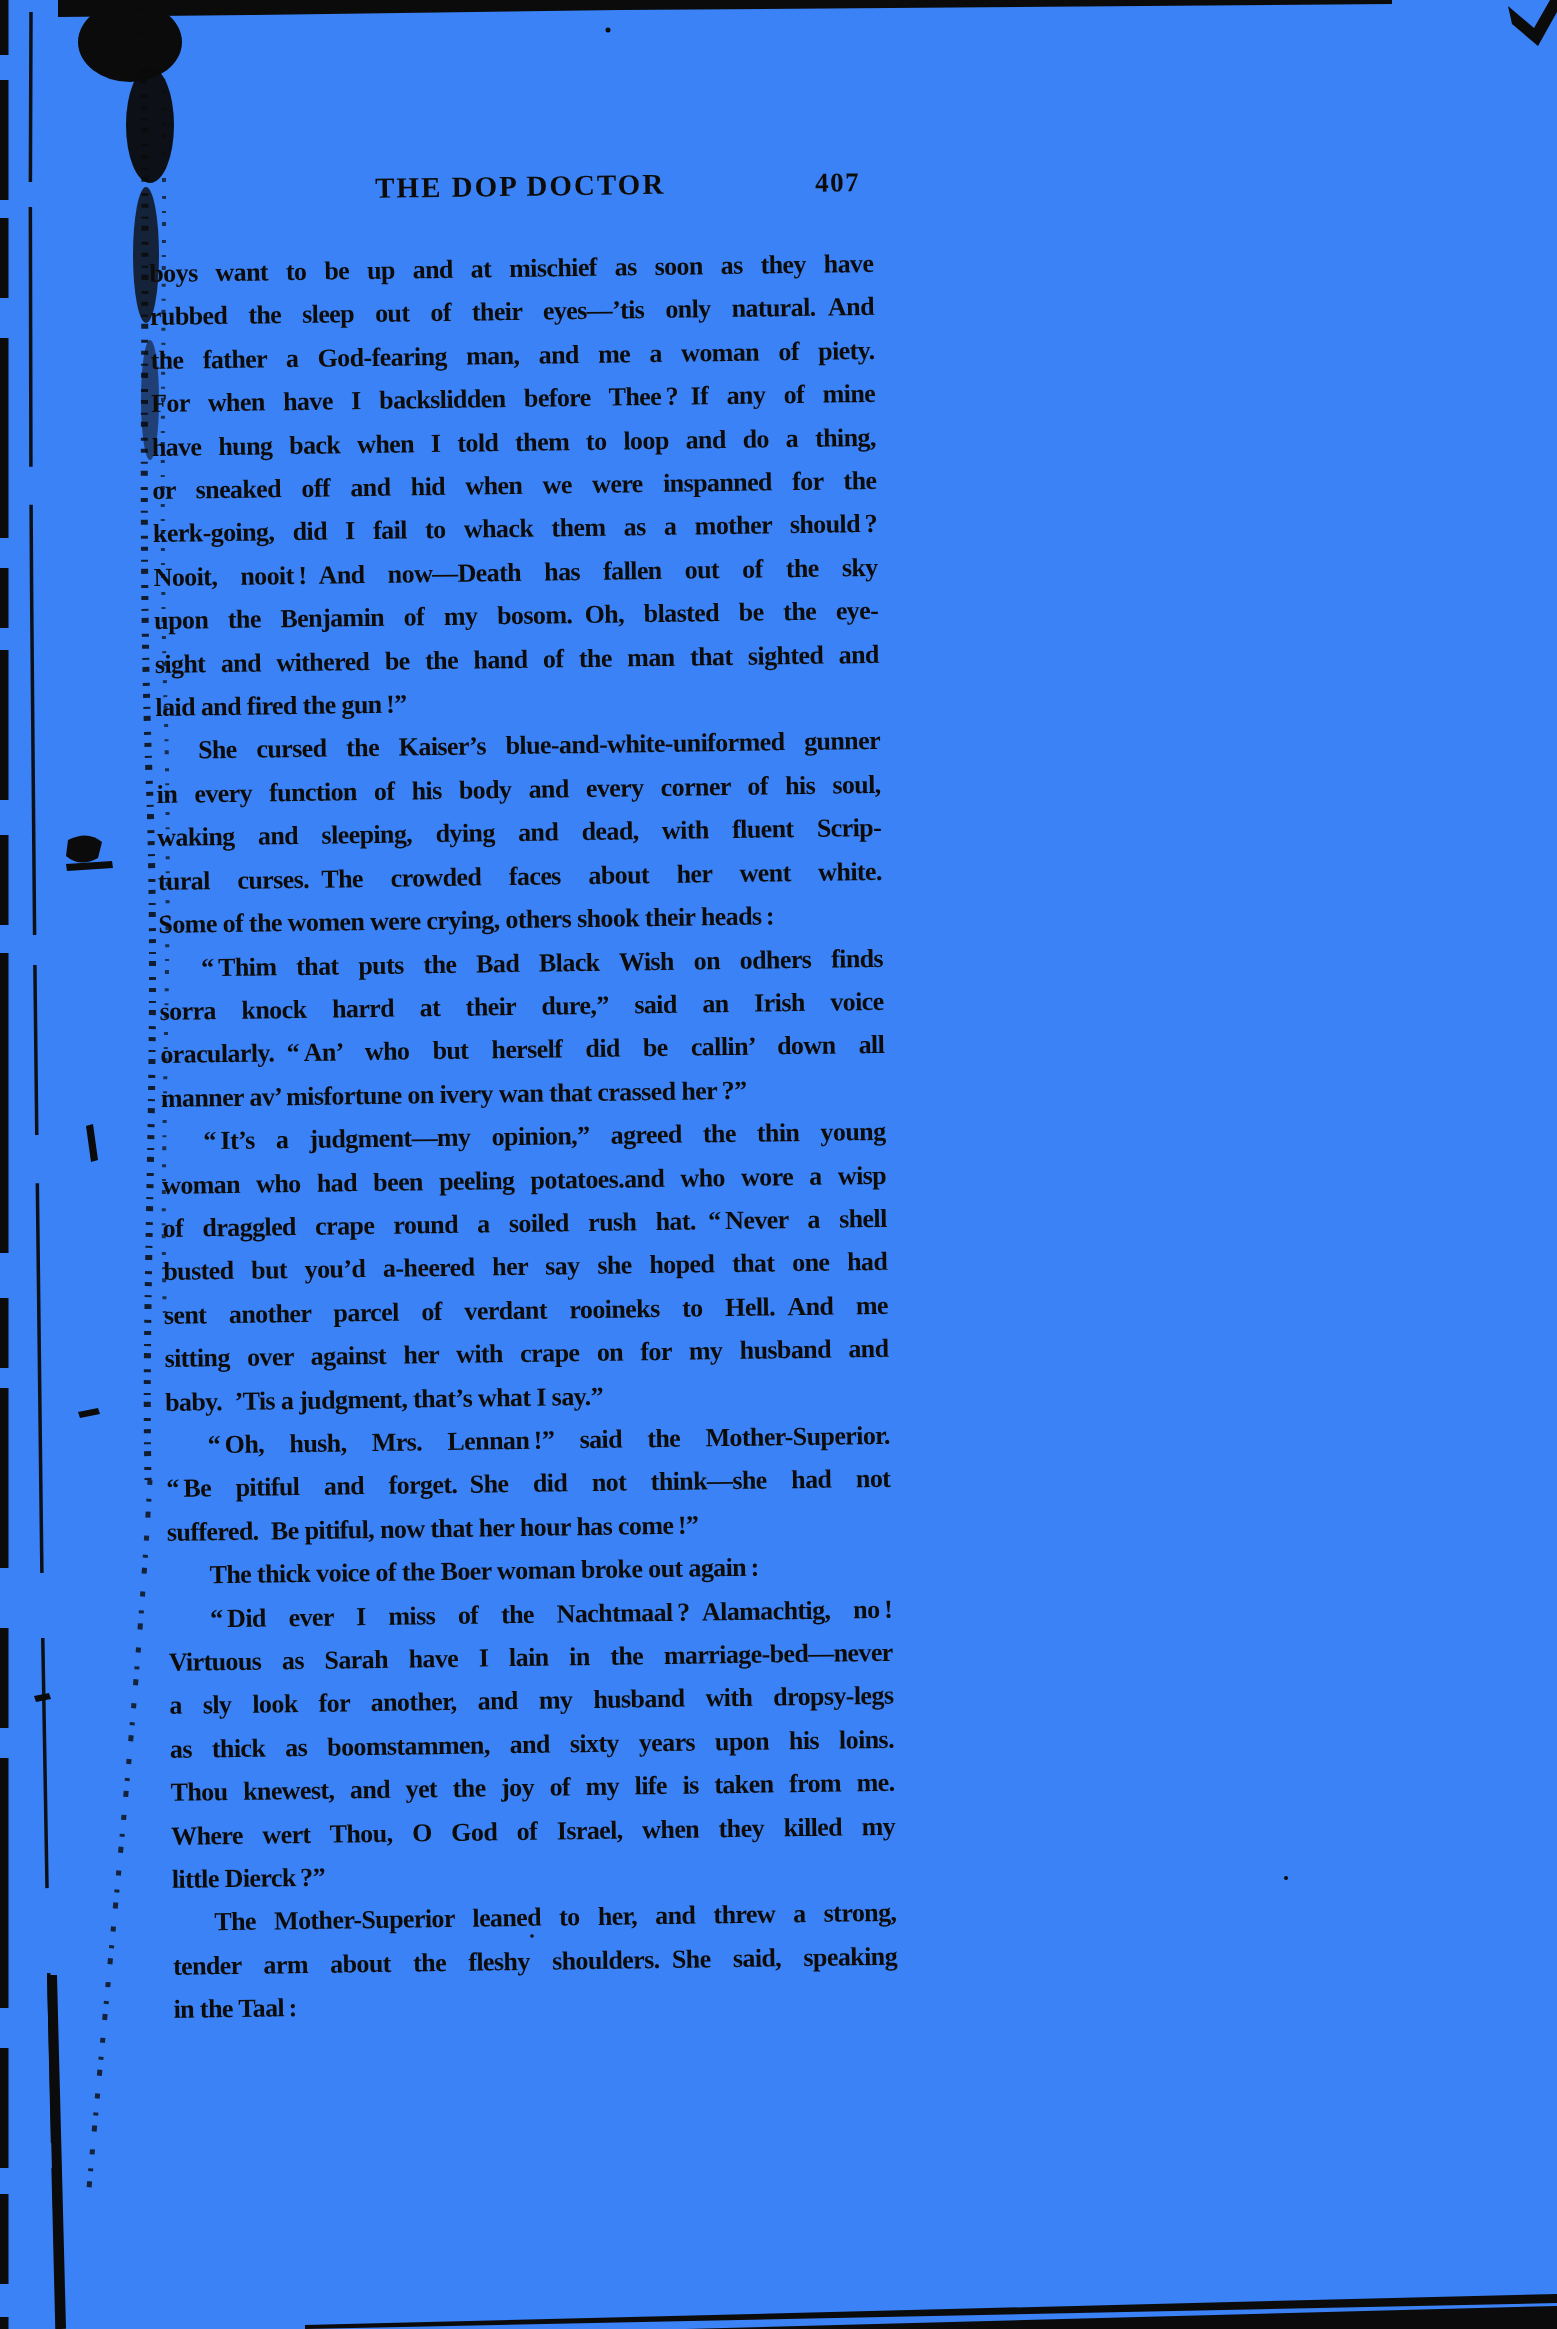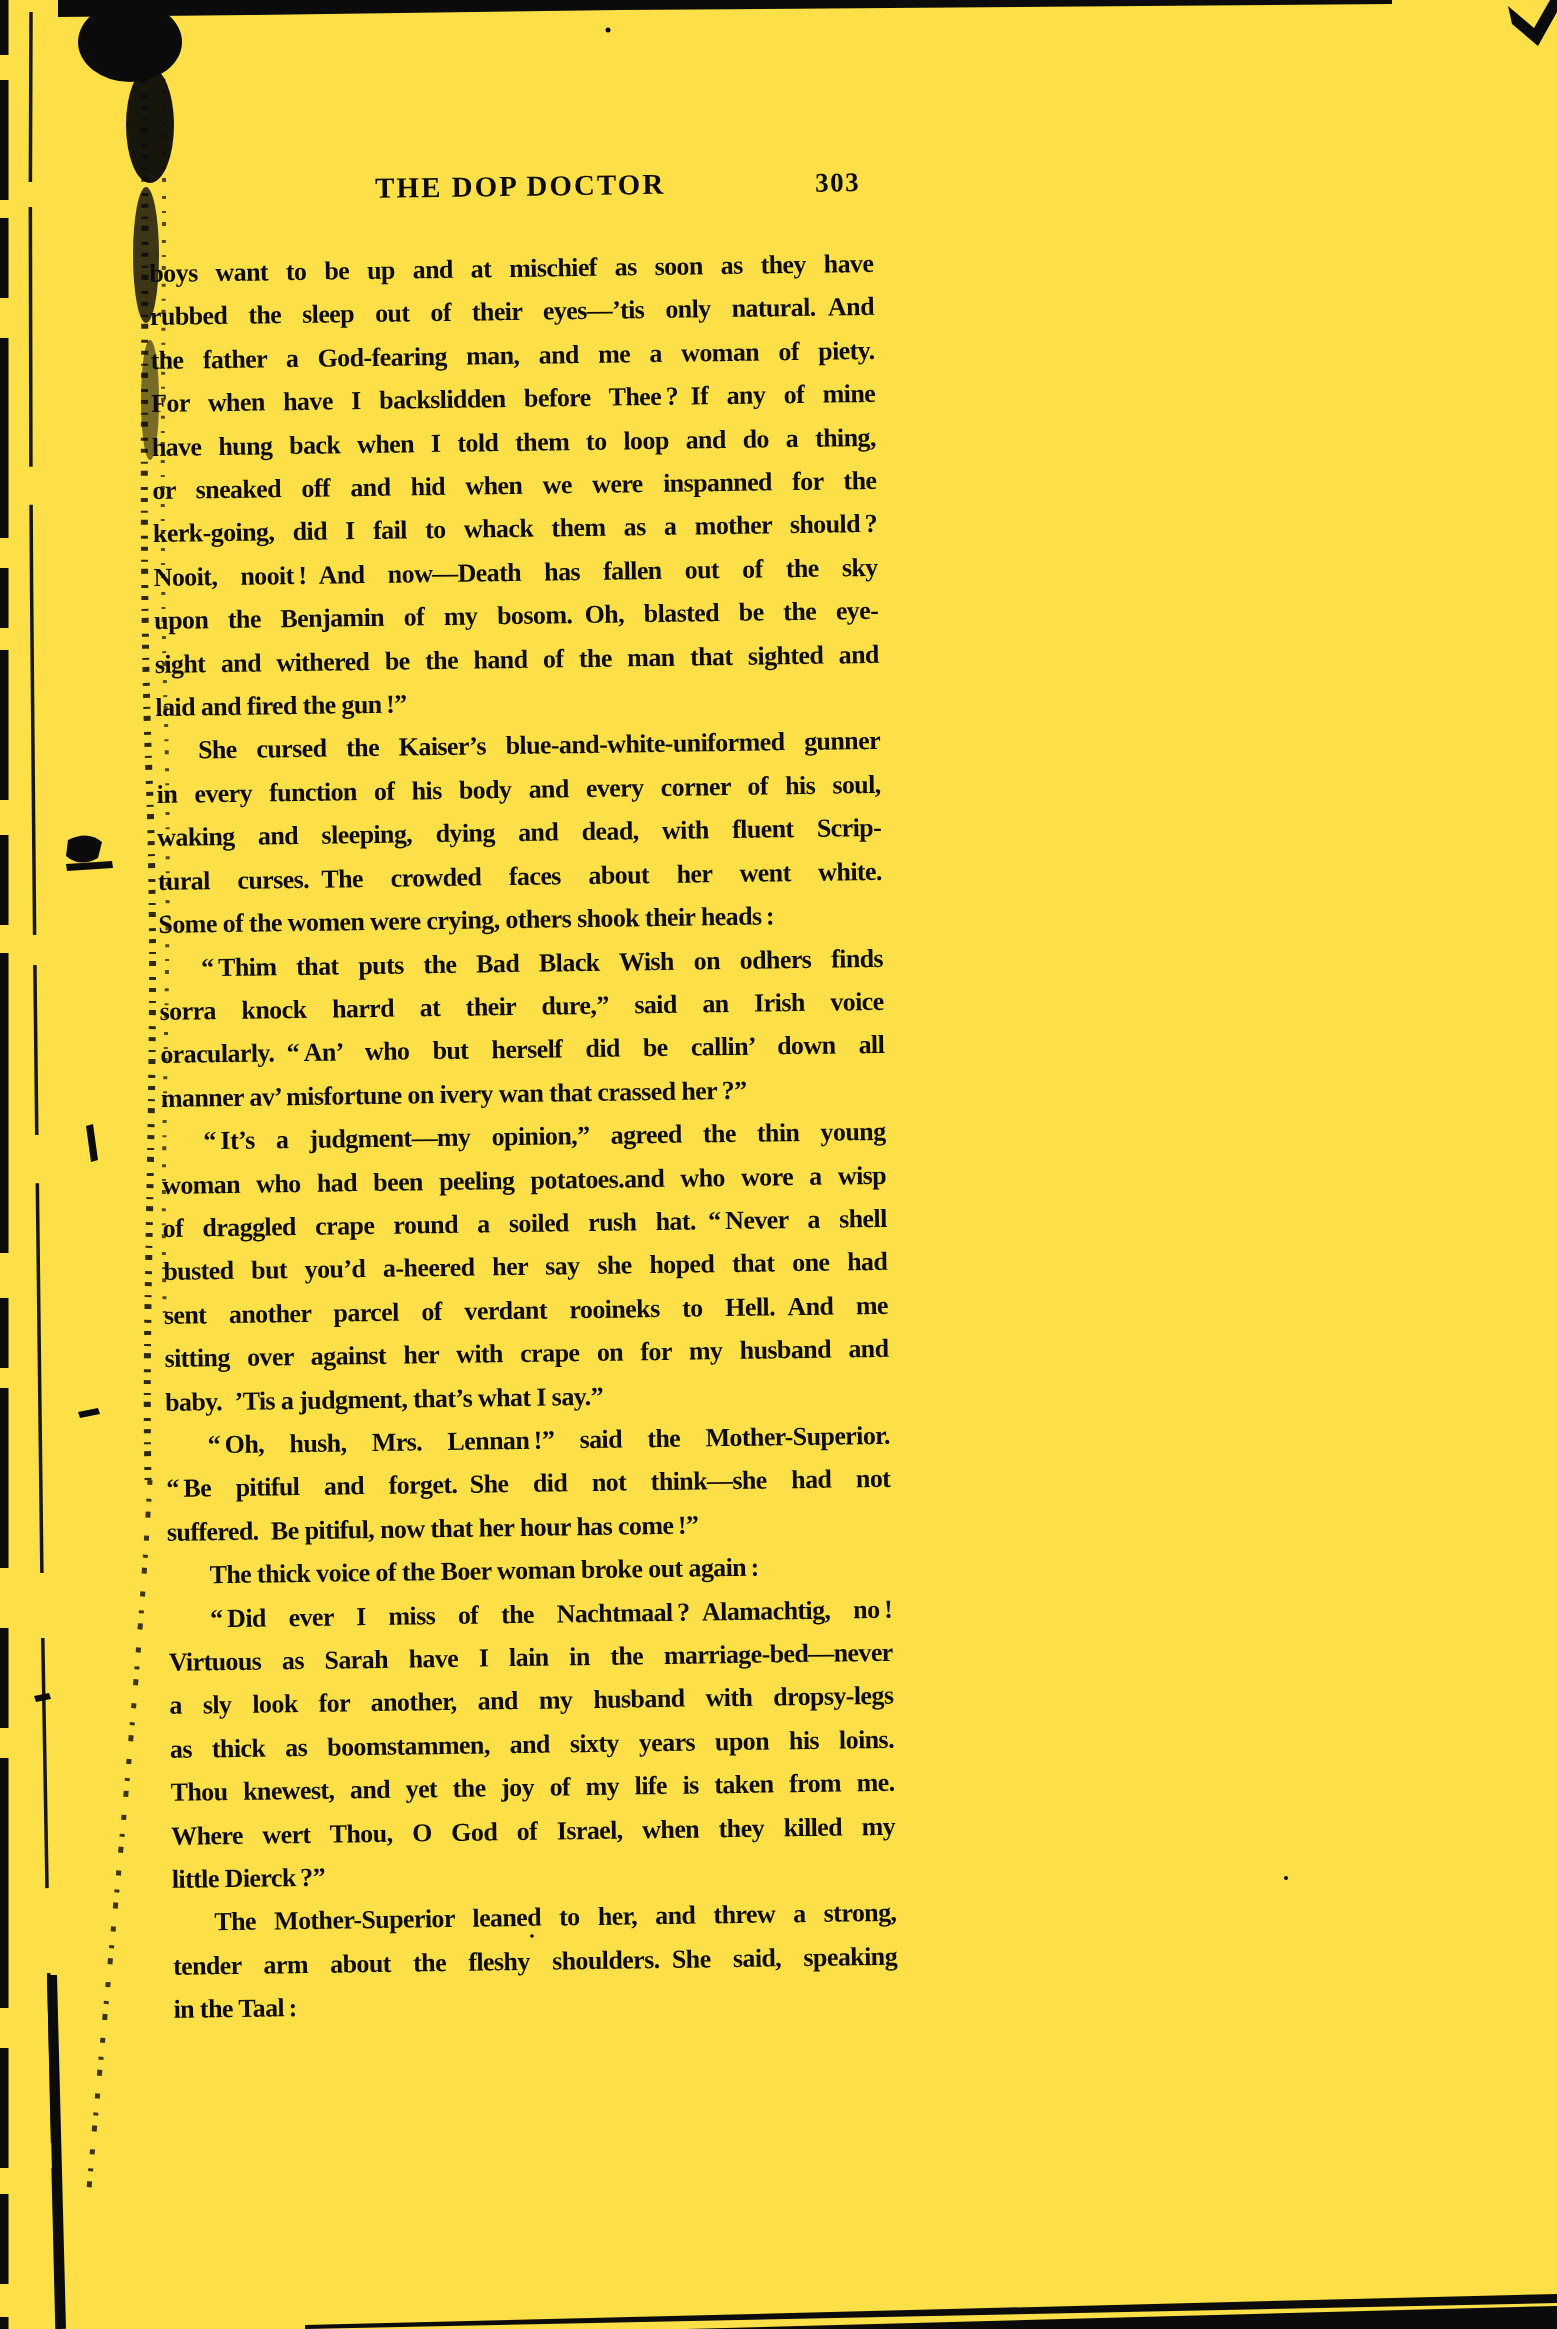--- a/index.html
+++ b/index.html
@@ -1,21 +1,21 @@
 <!DOCTYPE html>
 <html><head>
 <meta charset="utf-8">
 <style>
   html,body{margin:0;padding:0;}
   body{
     width:1557px;height:2329px;position:relative;overflow:hidden;
     background:#ffffff;
     font-family:"Liberation Serif","DejaVu Serif",serif;
   }
-  .page{position:absolute;inset:0;background:#fde047;font-family:Liberation Serif, serif;}
+  .page{position:absolute;inset:0;background:#3b82f6;font-family:Liberation Serif, serif;}
   .artifacts{position:absolute;inset:0;width:1557px;height:2329px;pointer-events:none;}
   .content{
     position:absolute;left:148px;top:175px;width:724px;
     transform:rotate(-0.8deg);transform-origin:0 0;
     color:#0d0c0a;
   }
   .header{position:relative;height:34px;}
   .title{
     position:absolute;left:calc(50% + 10px);transform:translateX(-50%);top:0;
     font-size:29px;font-weight:bold;letter-spacing:2px;white-space:nowrap;
@@ -67,21 +67,21 @@
 
       <path d="M142,8 C150,250 138,520 150,800 C158,1050 144,1280 148,1480" stroke-width="7" opacity="0.85" stroke-dasharray="4 9 2 7 5 11 3 8"></path>
       <path d="M162,20 C168,220 158,480 166,720 C172,950 160,1150 165,1320" stroke-width="4" opacity="0.7" stroke-dasharray="3 12 2 9 4 14"></path>
       <path d="M150,1480 C138,1700 110,1950 88,2200" stroke-width="5" opacity="0.8" stroke-dasharray="5 14 3 10 6 18"></path>
     </g>
   </svg>
 
   <div class="content">
     <div class="header">
       <span class="title">THE DOP DOCTOR</span>
-      <span class="pagenum">303</span>
+      <span class="pagenum">407</span>
     </div>
     <div class="body">
         <div class="para">
           <div class="line">boys want to be up and at mischief as soon as they have</div>
           <div class="line">rubbed the sleep out of their eyes—’tis only natural. And</div>
           <div class="line">the father a God-fearing man, and me a woman of piety.</div>
           <div class="line">For when have I backslidden before Thee ? If any of mine</div>
           <div class="line">have hung back when I told them to loop and do a thing,</div>
           <div class="line">or sneaked off and hid when we were inspanned for the</div>
           <div class="line">kerk-going, did I fail to whack them as a mother should ?</div>

